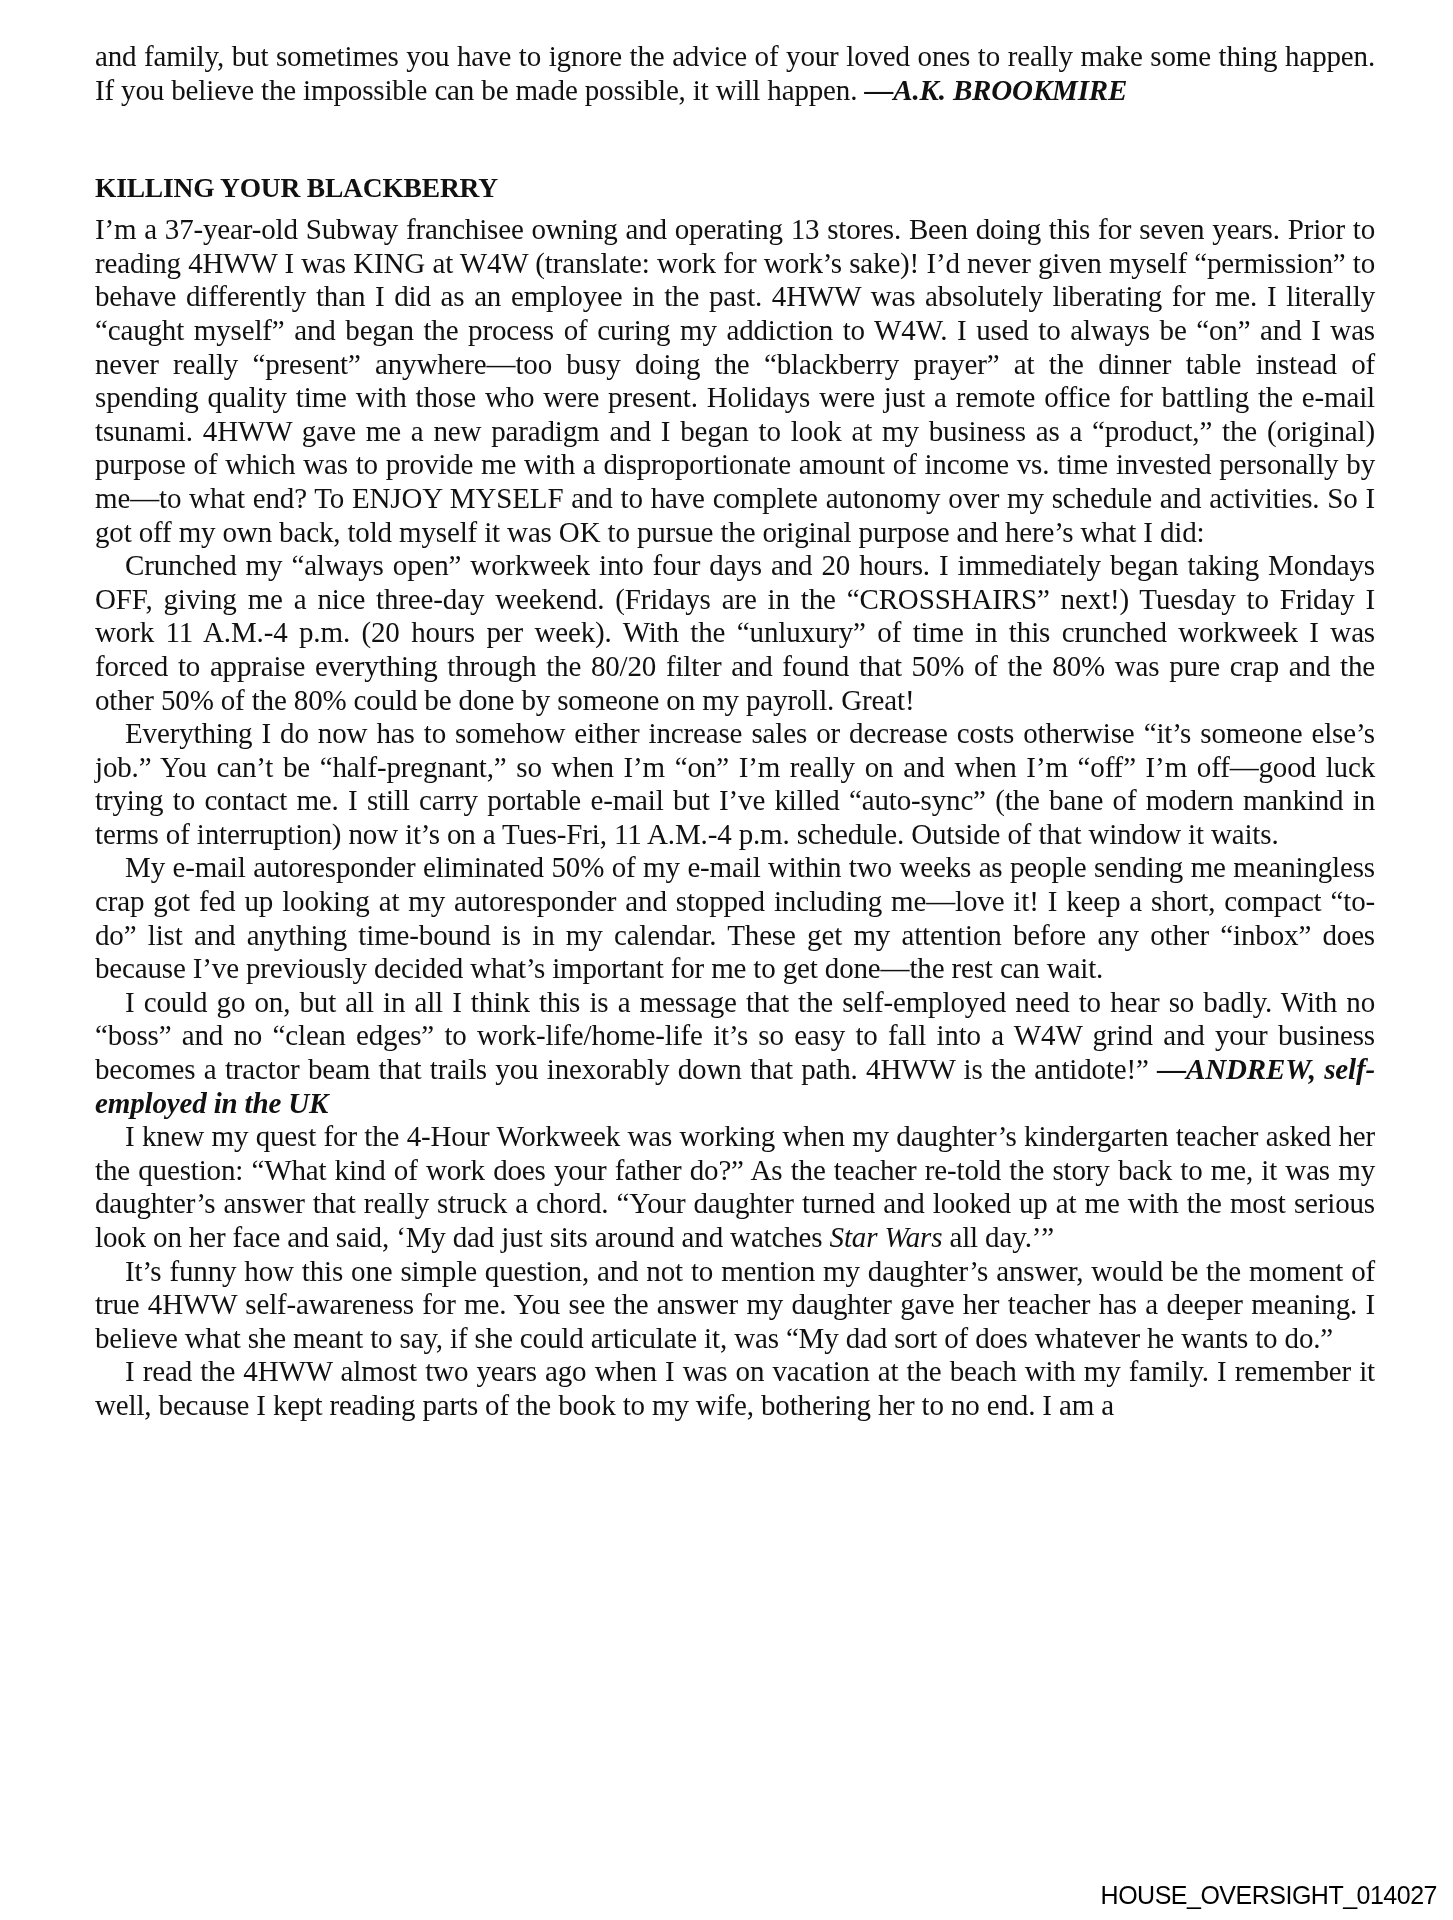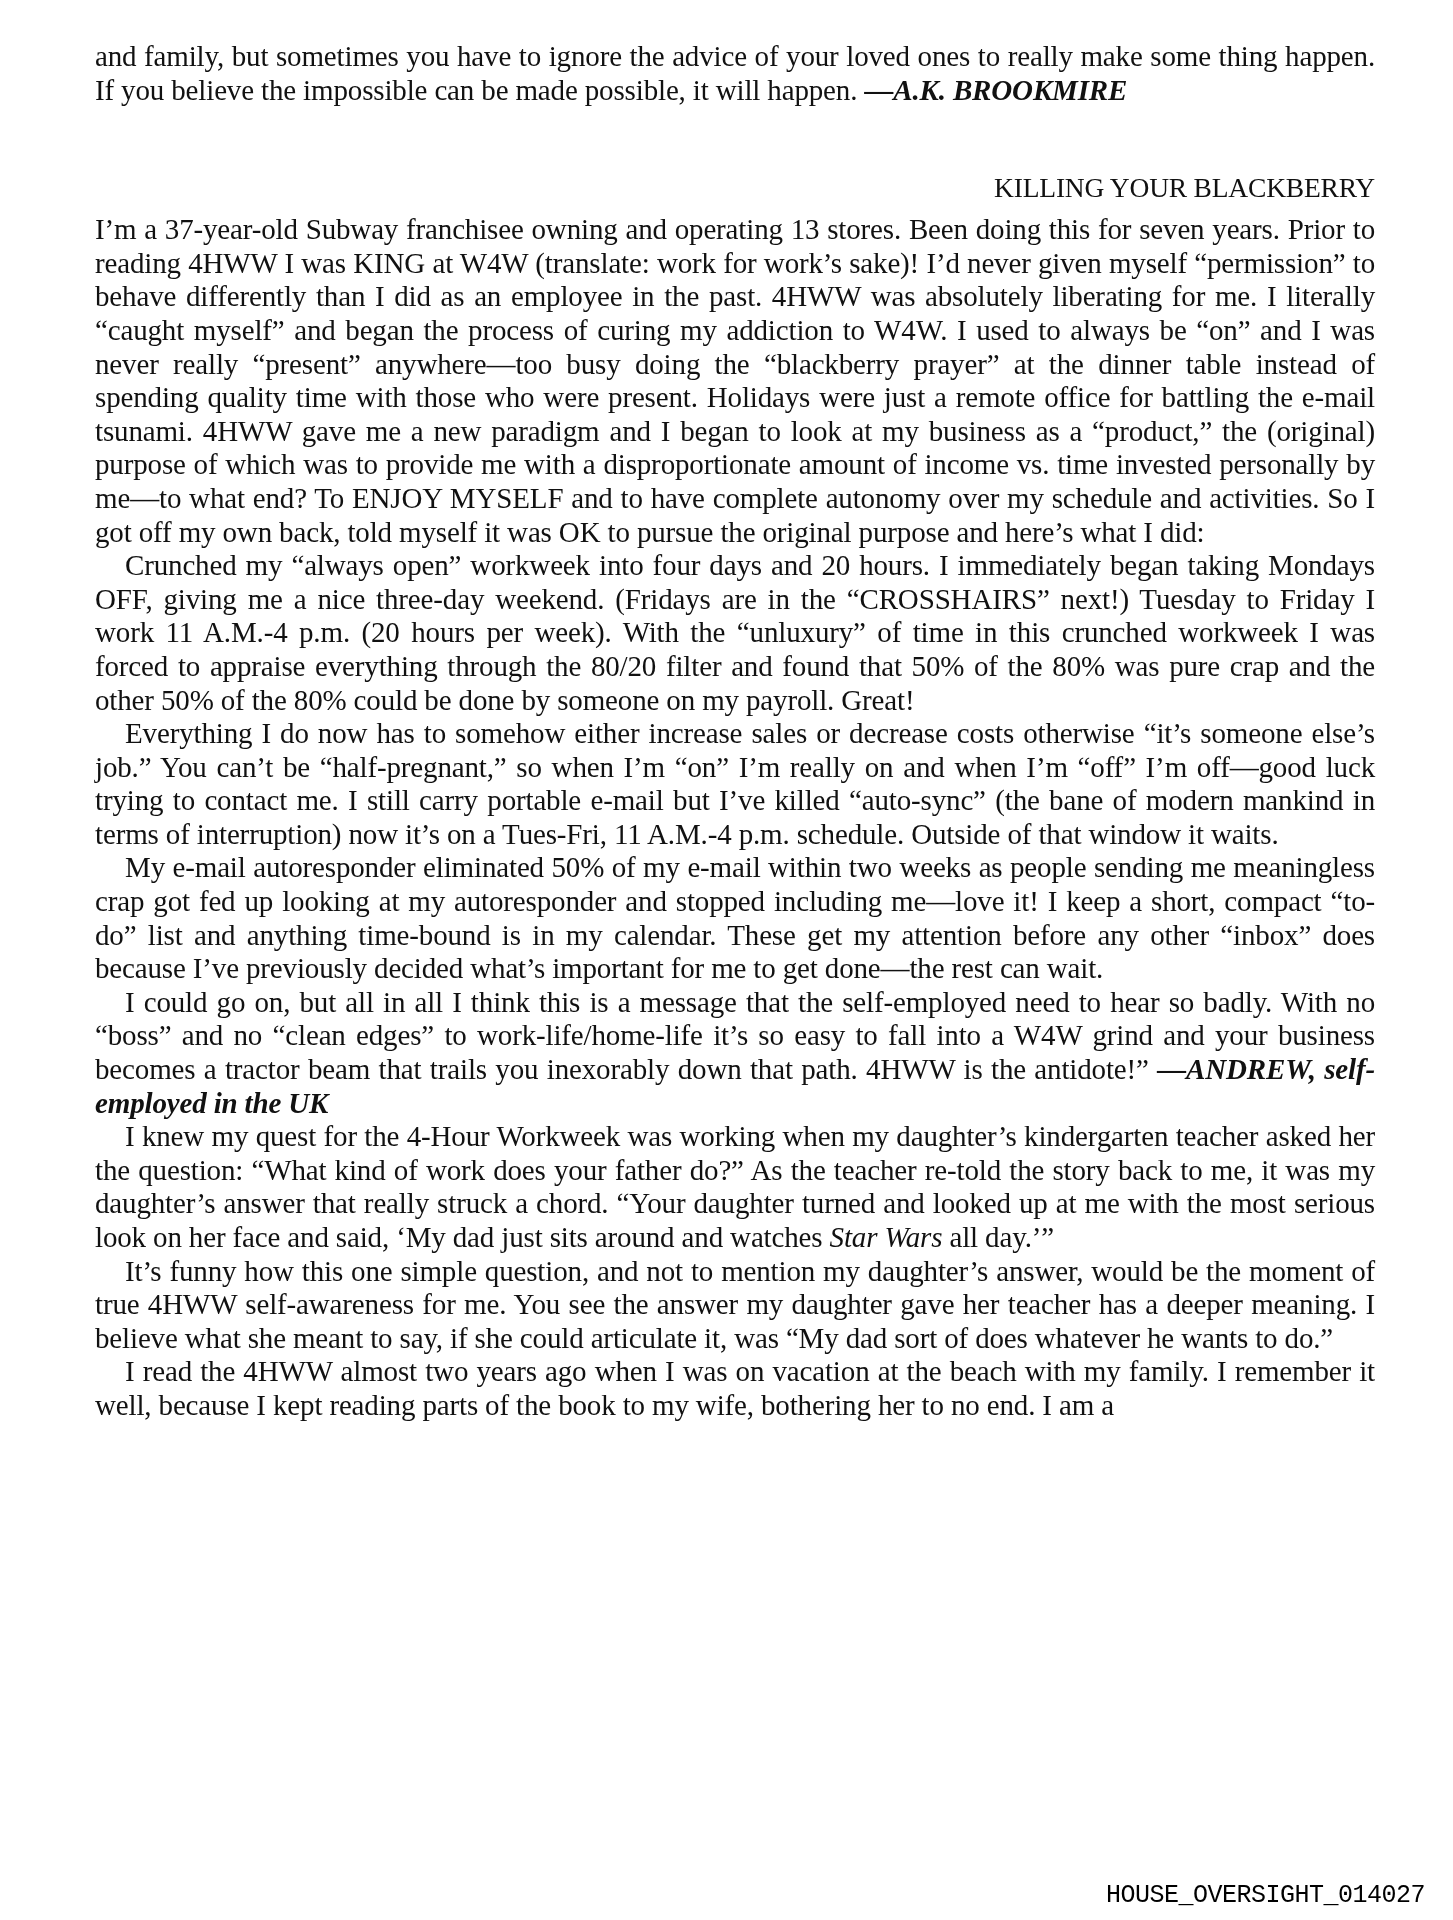--- a/index.html
+++ b/index.html
@@ -31,33 +31,32 @@
     p.indent { text-indent: 30px; }
     .gap { }
     .attrib {
       font-weight: bold;
       font-style: italic;
     }
     h2 {
       margin: 0;
       font-size: 27.5px;
       line-height: 34px;
-      font-weight: normal;
+      font-weight: bold;
       letter-spacing: -0.2px;
-      text-align: right;
     }
     h2 .it { font-style: italic; }
     .section-1-title { margin-top: 64px; margin-bottom: 8px; }
     .section-2-title { margin-top: 64px; margin-bottom: 8px; }
     em { font-style: italic; }
     .footer {
       position: absolute;
-      right: 28px;
+      right: 16px;
       bottom: 10px;
-      font-family: Liberation Mono, monospace;
+      font-family: Liberation Sans, sans-serif;
       font-size: 25px;
       letter-spacing: -0.5px;
       color: #000;
     }
   </style>
 </head>
 <body>
 
 <div class="page">
 

